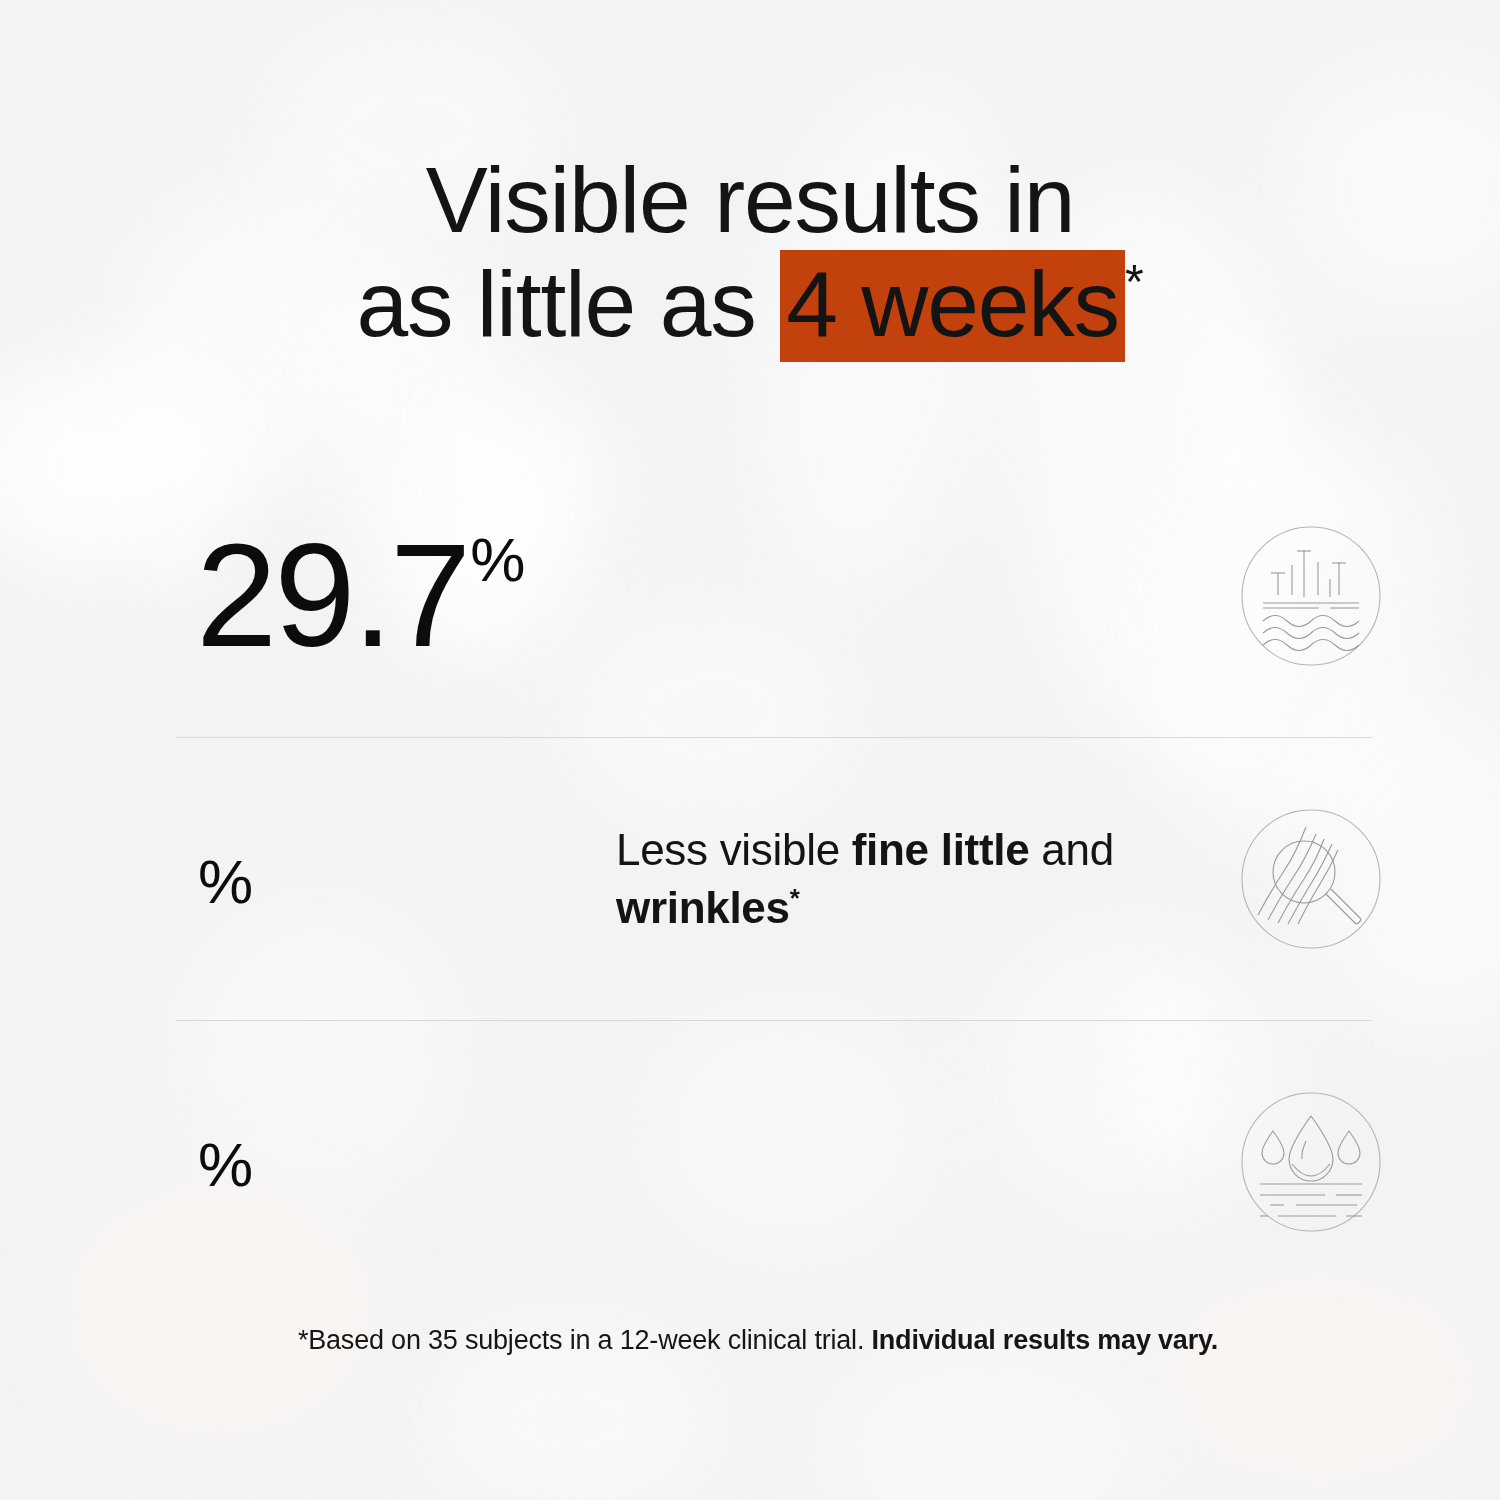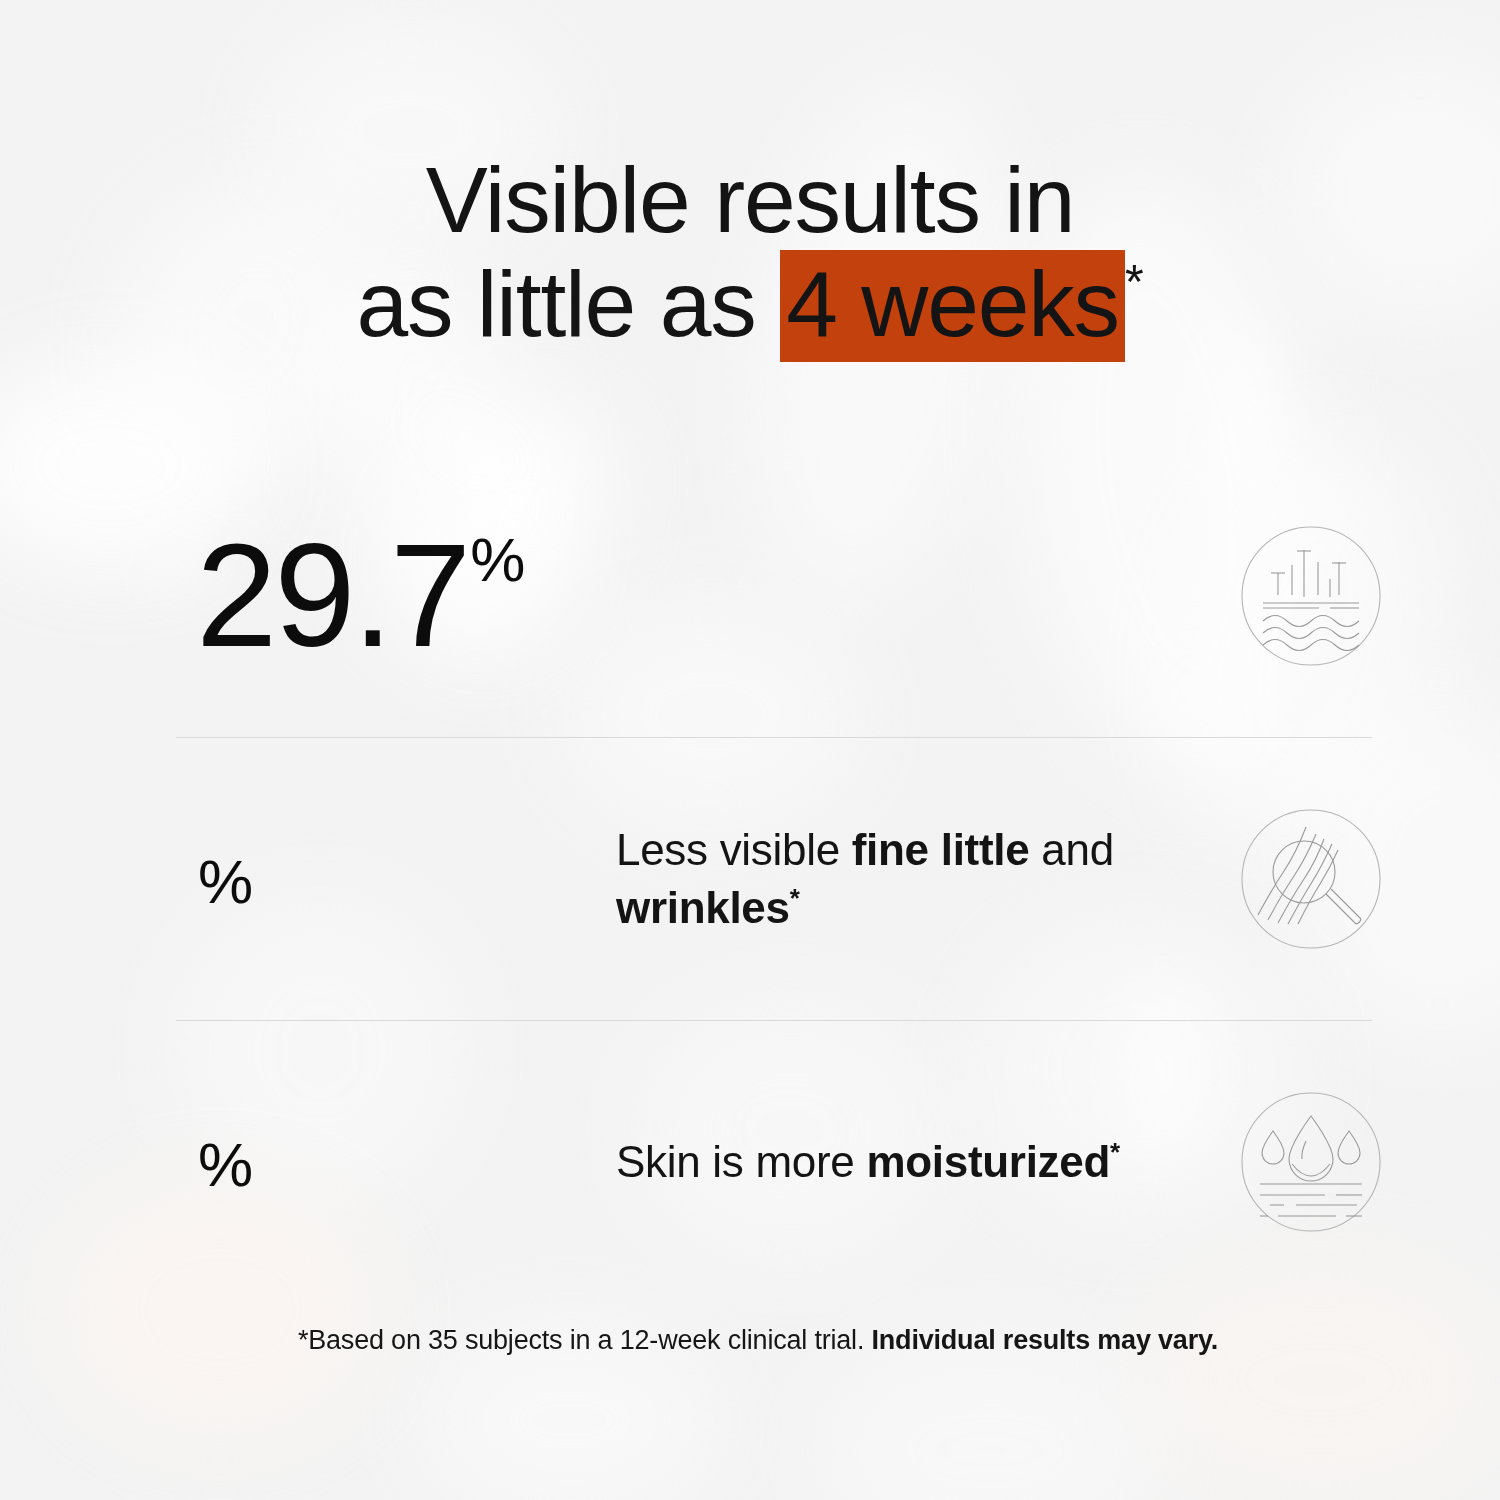--- a/index.html
+++ b/index.html
@@ -257,21 +257,20 @@
         </svg>
       </div>
     </div>
 
     <div class="divider"></div>
 
     <div class="stat-row">
       <div class="stat-figure">
         <span class="stat-pct">%</span>
       </div>
-      <div class="stat-desc"><span>Skin is more </span><b>moisturized</b><span class="desc-star">*</span></div>
       <div class="stat-icon">
         <svg viewBox="0 0 158 158" fill="none" stroke="#9a9a9a" stroke-width="1.1">
           <circle cx="79" cy="79" r="69" stroke="#b5b5b5"></circle>
 
           <path d="M79 33 C79 33 57 62 57 76 a22 22 0 0 0 44 0 C101 62 79 33 79 33 Z"></path>
           <path d="M74 58 q-5 11 -4 18"></path>
 
           <path d="M60 81 q19 24 38 0"></path>
 
           <path d="M41 48 C41 48 30 63 30 70 a11 11 0 0 0 22 0 C52 63 41 48 41 48 Z"></path>

